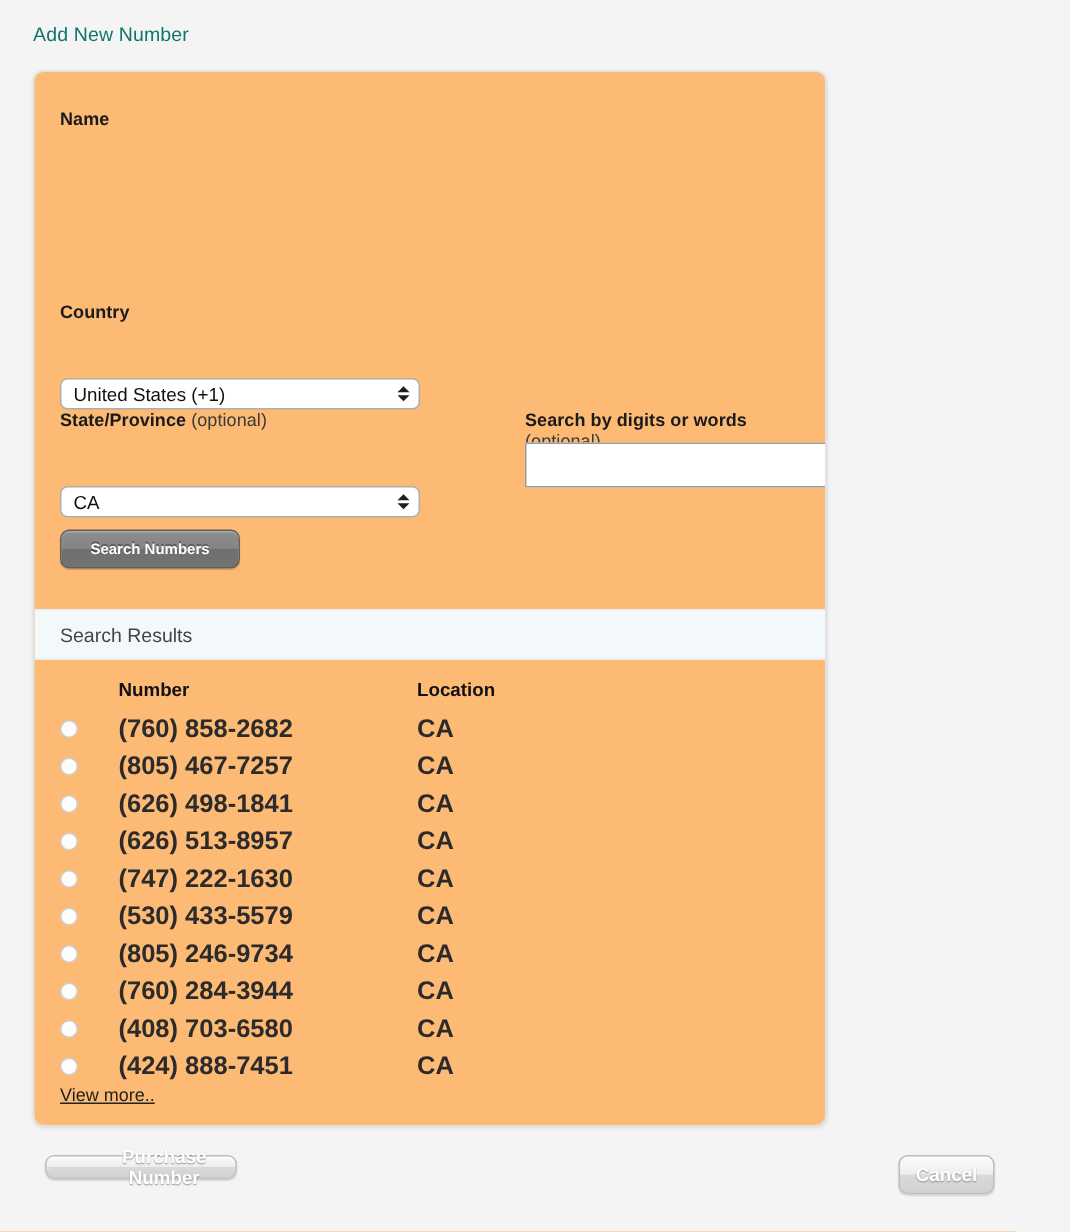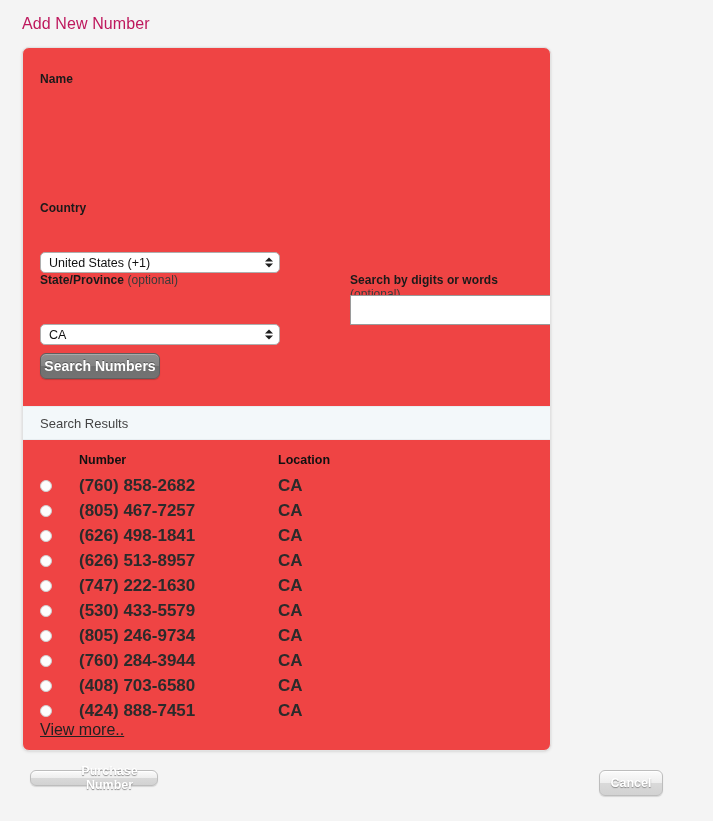--- a/index.html
+++ b/index.html
@@ -14,34 +14,34 @@
     color: #222;
     overflow: hidden;
     position: relative;
   }
 
   
   .page-title {
     position: absolute;
     left: 22px;
     top: 15px;
-    font-size: 16px;
+    font-size: 13px;
     font-weight: 400;
-    color: #be185d;
+    color: #0f766e;
     letter-spacing: 0.1px;
   }
 
   
   .card {
     position: absolute;
     left: 22px;
     top: 47px;
     width: 529px;
     height: 704px;
-    background: #ef4444;
+    background: #fdba74;
     border: 1px solid #e2e2e2;
     border-radius: 7px;
     box-shadow: 0 1px 3px rgba(0,0,0,0.10), 0 0 0 1px rgba(0,0,0,0.01);
     box-sizing: border-box;
     overflow: hidden;
   }
 
   
   .field-label {
     font-size: 12px;
@@ -137,21 +137,21 @@
     cursor: default;
     display: flex;
     align-items: center;
     justify-content: center;
     user-select: none;
   }
   .btn-dark {
     background: linear-gradient(180deg, #8e8e8e 0%, #848484 48%, #6f6f6f 52%, #737373 100%);
     border: 1px solid #5f5f5f;
     color: #ffffff;
-    font-size: 14px;
+    font-size: 10px;
     text-shadow: 0 -1px 0 rgba(0,0,0,0.35);
     box-shadow: inset 0 1px 0 rgba(255,255,255,0.25), 0 1px 1px rgba(0,0,0,0.18);
   }
   .btn-light {
     background: linear-gradient(180deg, #fbfbfb 0%, #eeeeee 48%, #d9d9d9 52%, #d2d2d2 100%);
     border: 1px solid #bdbdbd;
     color: #ffffff;
     font-size: 12.5px;
     text-shadow: 0 1px 1px rgba(130,130,130,0.9);
     box-shadow: inset 0 1px 0 rgba(255,255,255,0.9), 0 1px 1px rgba(0,0,0,0.13);
@@ -192,21 +192,21 @@
     width: 12px;
     height: 12px;
     margin-top: 7px;
     border: 1px solid #cfcfcf;
     border-radius: 50%;
     background: #fdfdfd;
     box-sizing: border-box;
   }
 
   .view-more {
-    font-size: 16px;
+    font-size: 12px;
     color: #222;
     text-decoration: underline;
     cursor: pointer;
   }
 </style>
 </head>
 <body>
 
 <div class="page-title">Add New Number</div>
 

